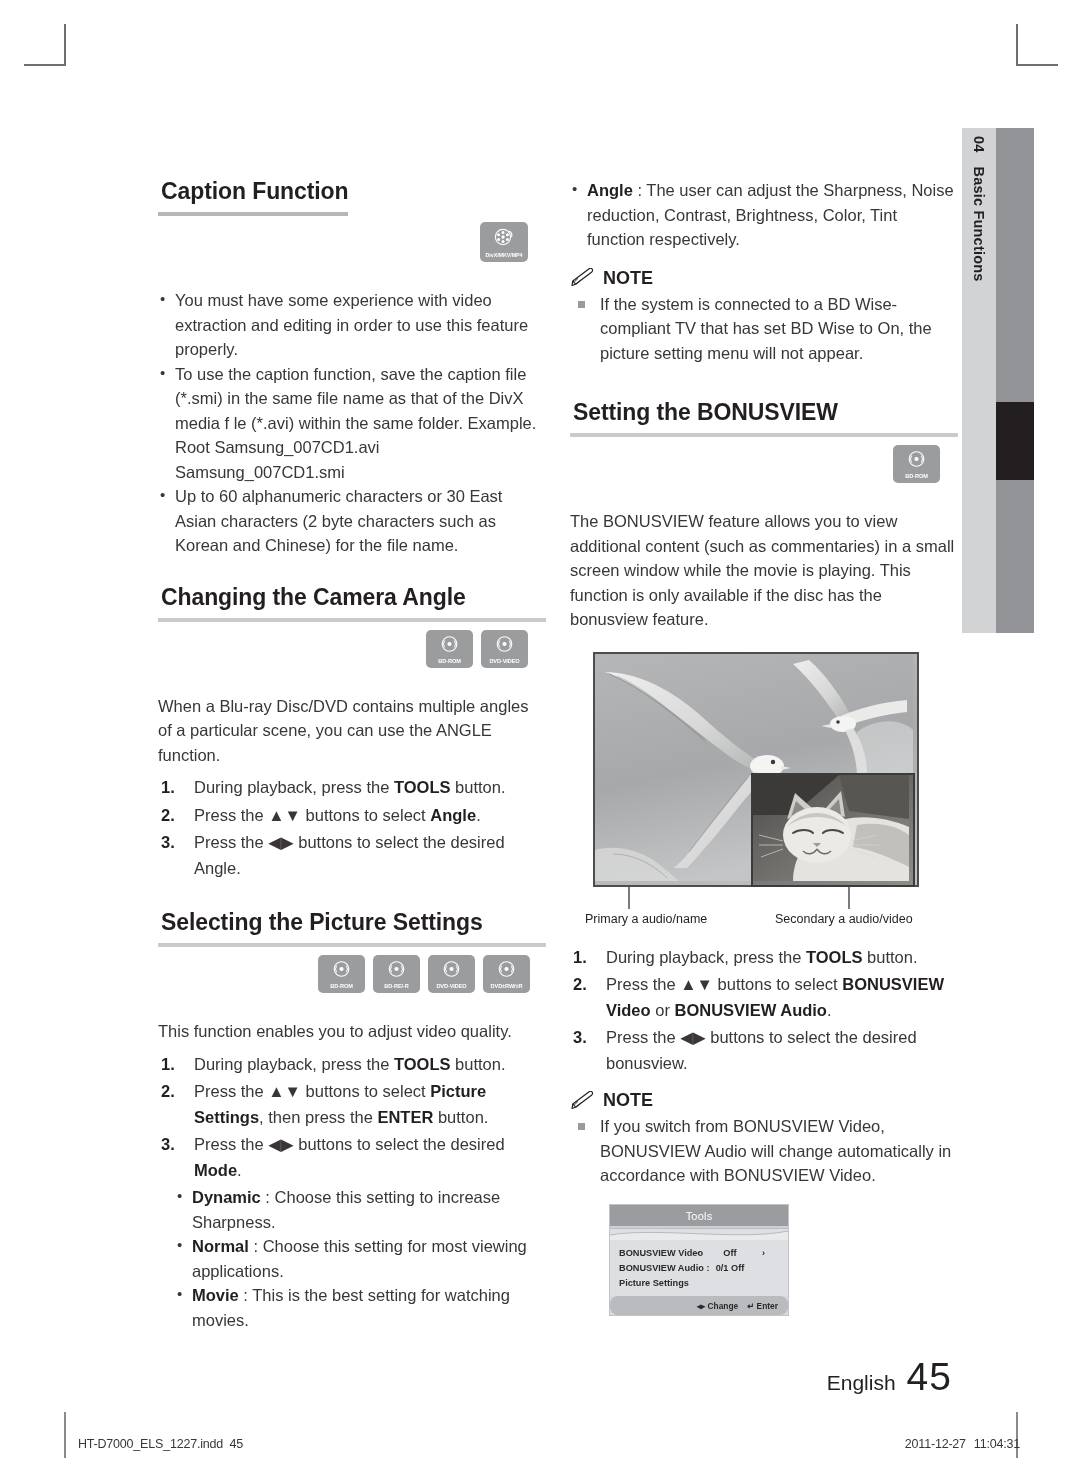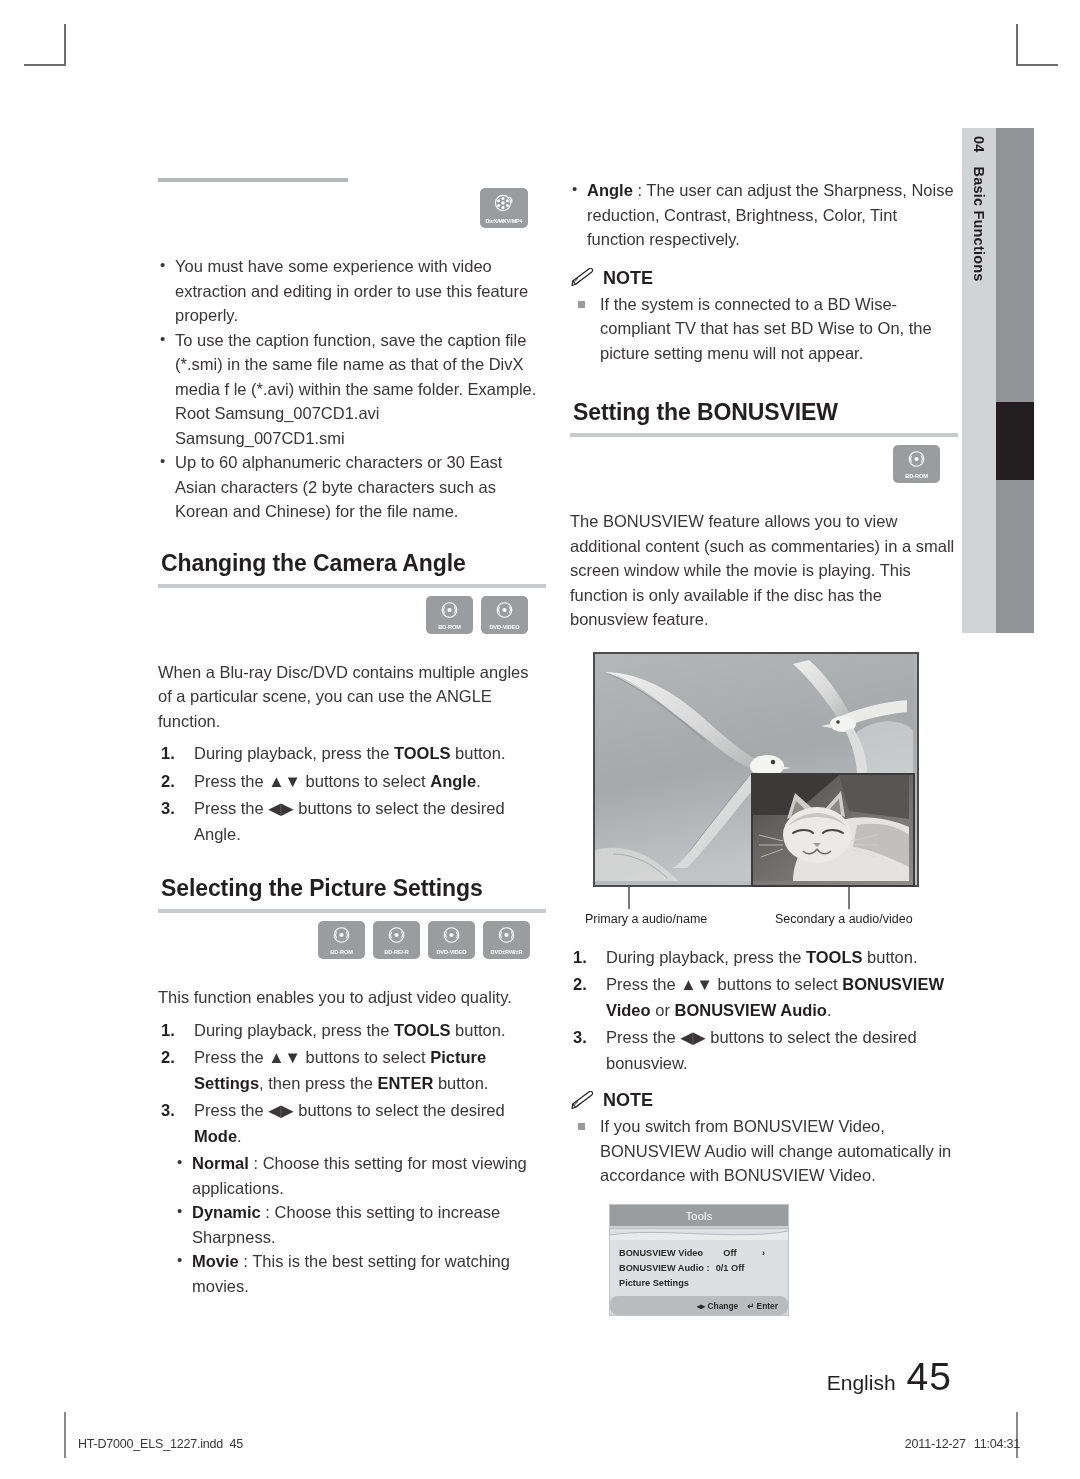--- a/index.html
+++ b/index.html
@@ -366,20 +366,21 @@
     <div class="side-text">
       <span class="num">04</span><span>Basic Functions</span>
     </div>
   </div>
   <div id="side-bar">
     <div id="side-bar-active"></div>
   </div>
 
   <div class="col" id="col-left">
 
+    <h2 class="sect">Caption Function</h2>
     <div class="rule short"></div>
 
     <div class="icon-row" style="margin-top:6px; margin-right:18px;">
       <div class="disc-icon divx-icon">
         <span class="glyph">
           <svg width="20" height="19" viewBox="0 0 20 19">
             <circle cx="9" cy="9" r="7.6" fill="none" stroke="#ffffff" stroke-width="1.1"></circle>
             <circle cx="9" cy="9" r="1.7" fill="#ffffff"></circle>
             <circle cx="9" cy="4.4" r="1.5" fill="#ffffff"></circle>
             <circle cx="9" cy="13.6" r="1.5" fill="#ffffff"></circle>
@@ -525,24 +526,24 @@
         <span>Press the ▲▼ buttons to select </span><b>Picture Settings</b><span>, then press the </span><b>ENTER</b><span> button.</span>
       </li>
       <li>
         <span class="num">3.</span>
         <span>Press the ◀▶ buttons to select the desired </span><b>Mode</b><span>.</span>
       </li>
     </ol>
 
     <ul class="bul indent">
       <li>
+        <b>Dynamic</b><span> : </span><span>Choose this setting to increase Sharpness.</span>
+      </li>
+      <li>
         <b>Normal</b><span> : </span><span>Choose this setting for most viewing applications.</span>
-      </li>
-      <li>
-        <b>Dynamic</b><span> : </span><span>Choose this setting to increase Sharpness.</span>
       </li>
       <li>
         <b>Movie</b><span> : </span><span>This is the best setting for watching movies.</span>
       </li>
     </ul>
 
   </div>
 
   <div class="col" id="col-right">
 

